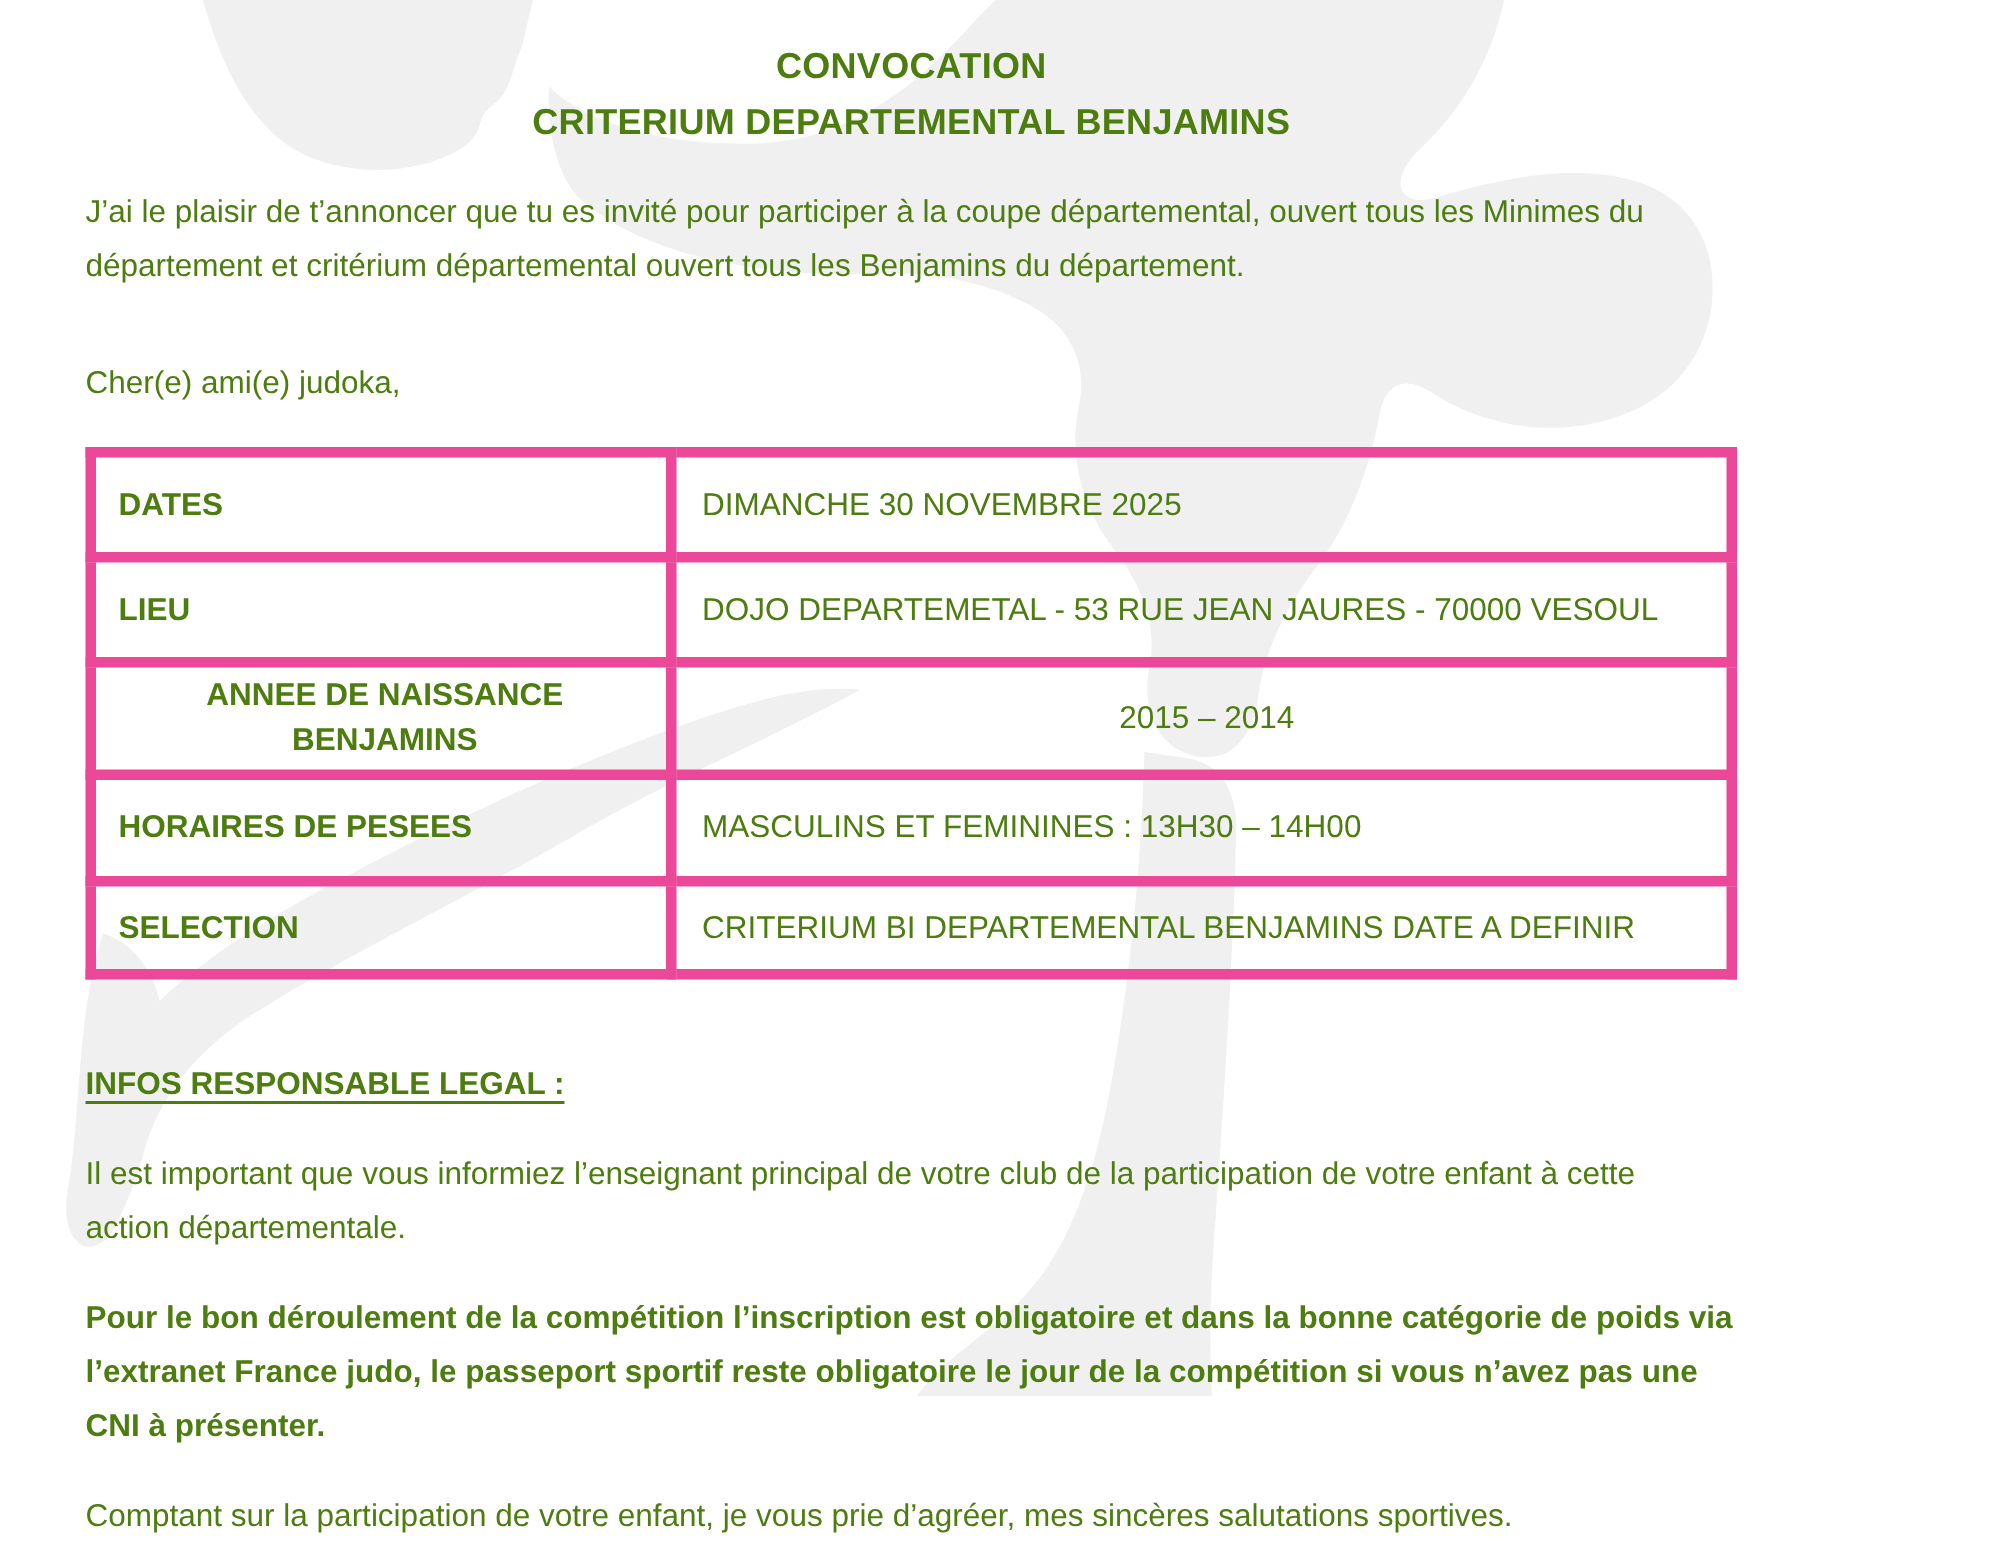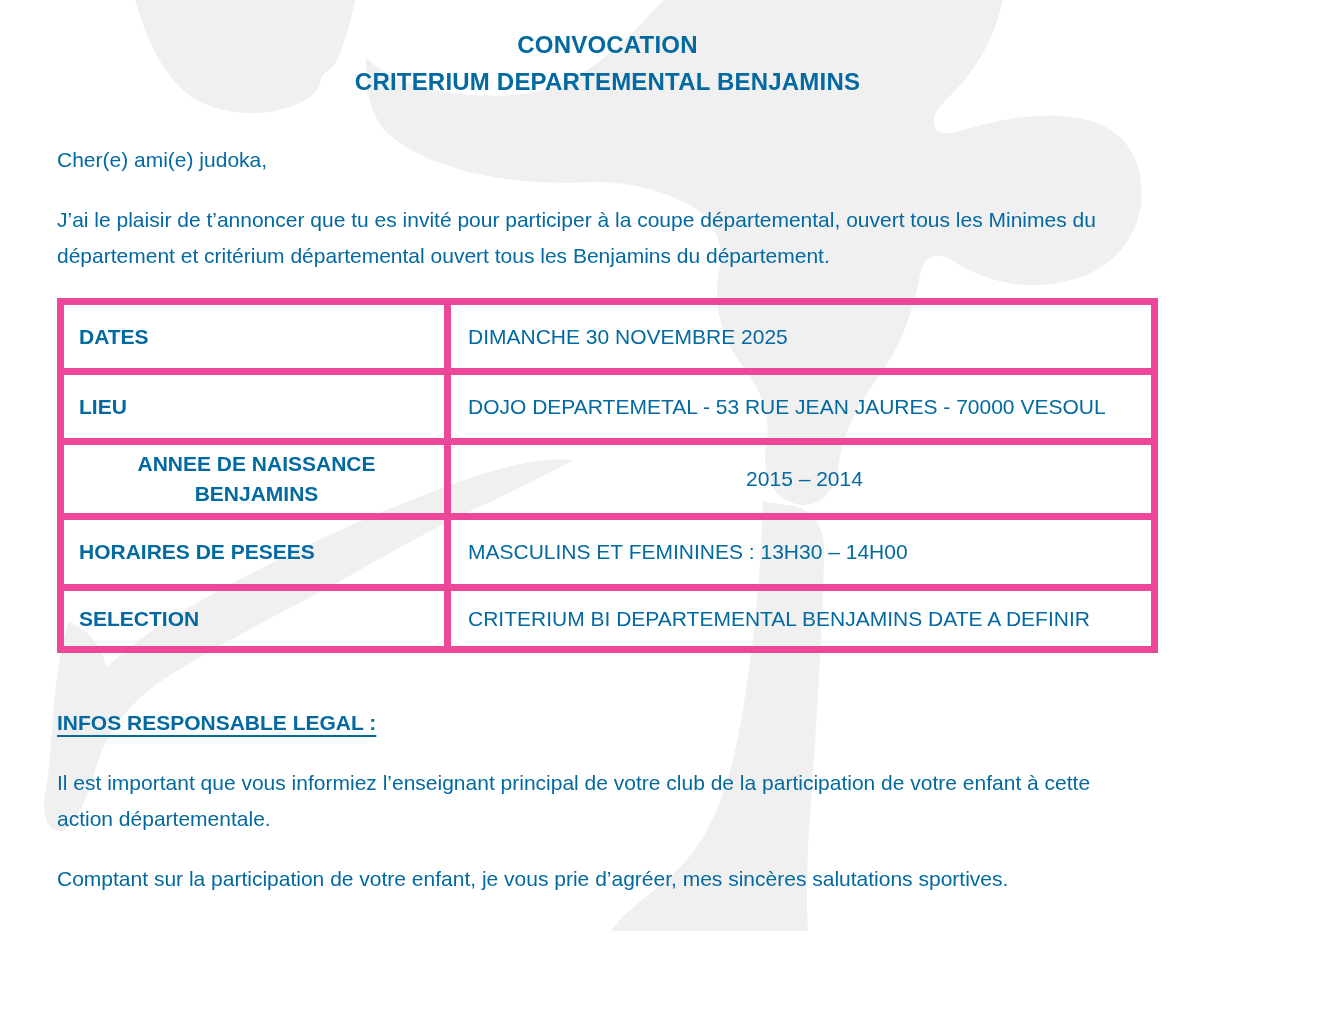--- a/index.html
+++ b/index.html
@@ -3,21 +3,21 @@
 <meta charset="utf-8">
 <style>
   html, body { margin: 0; padding: 0; background: #ffffff; }
   .page {
     position: relative;
     width: 1212px;
     height: 1032px;
     background: #ffffff;
     overflow: hidden;
     font-family: "Liberation Sans", sans-serif;
-    color: #0369a1;
+    color: #4d7c0f;
   }
   .watermark {
     position: absolute;
     inset: 0;
     z-index: 0;
     pointer-events: none;
   }
   .content {
     position: relative;
     z-index: 1;
@@ -90,24 +90,24 @@
     <path d="M846,556 C844,636 836,716 824,786 C814,848 798,908 766,948 C738,984 700,1000 678,1032 L896,1032 C893,982 896,932 900,882 C906,792 912,702 914,612 C914,580 898,562 874,560 Z" fill="#f0f0f0"></path>
   </svg>
 
   <div class="content">
 
     <div class="doc-title">
       <div>CONVOCATION</div>
       <div>CRITERIUM DEPARTEMENTAL BENJAMINS</div>
     </div>
 
-    <div class="para greeting">Cher(e) ami(e) judoka,</div>
-
     <div class="para intro">J’ai le plaisir de t’annoncer que tu es invité pour participer à la coupe départemental, ouvert tous les Minimes du
 département et critérium départemental ouvert tous les Benjamins du département.</div>
+
+    <div class="para greeting">Cher(e) ami(e) judoka,</div>
 
     <table class="info-table">
       <tbody>
         <tr class="row-0">
           <td class="cell-label">DATES</td>
           <td class="cell-value">DIMANCHE 30 NOVEMBRE 2025</td>
         </tr>
         <tr class="row-1">
           <td class="cell-label">LIEU</td>
           <td class="cell-value">DOJO DEPARTEMETAL - 53 RUE JEAN JAURES - 70000 VESOUL</td>
@@ -125,17 +125,20 @@
           <td class="cell-value">CRITERIUM BI DEPARTEMENTAL BENJAMINS DATE A DEFINIR</td>
         </tr>
       </tbody>
     </table>
 
     <div class="infos-heading">INFOS RESPONSABLE LEGAL :</div>
 
     <div class="para legal">Il est important que vous informiez l’enseignant principal de votre club de la participation de votre enfant à cette
 action départementale.</div>
 
+    <div class="para registration">Pour le bon déroulement de la compétition l’inscription est obligatoire et dans la bonne catégorie de poids via
+l’extranet France judo, le passeport sportif reste obligatoire le jour de la compétition si vous n’avez pas une
+CNI à présenter.</div>
 
     <div class="para closing">Comptant sur la participation de votre enfant, je vous prie d’agréer, mes sincères salutations sportives.</div>
 
   </div>
 </div>
 
 </body></html>

